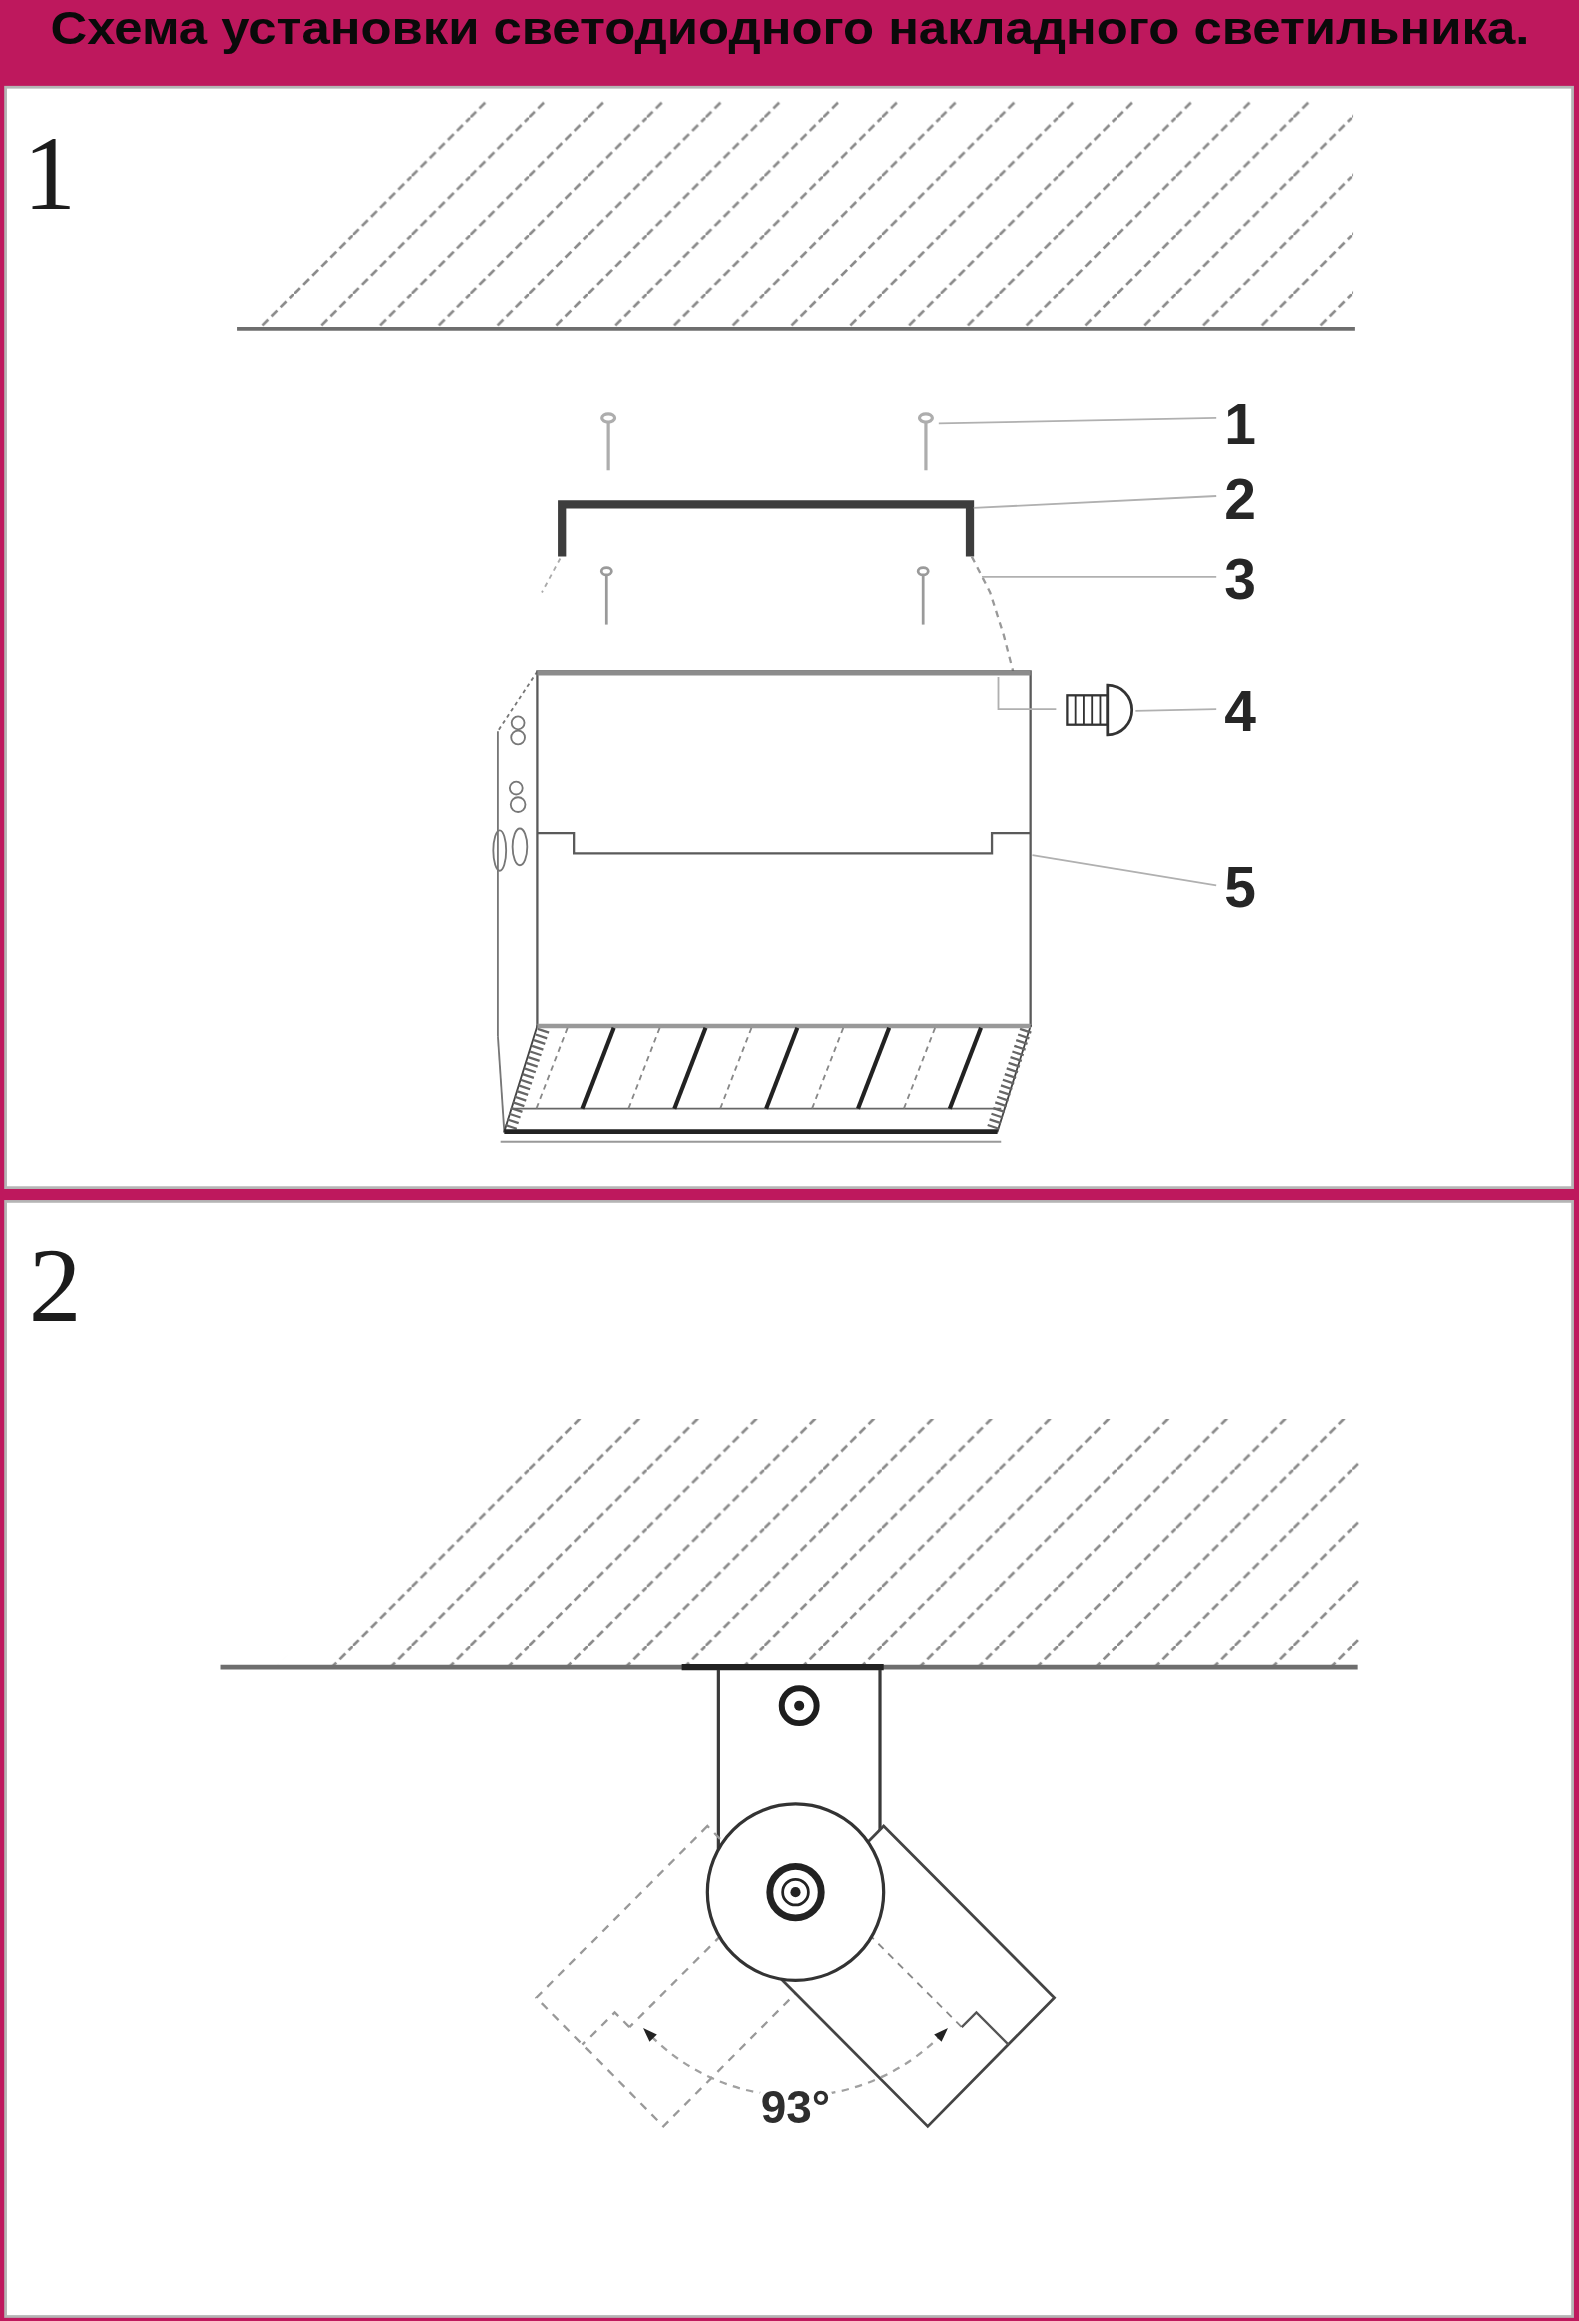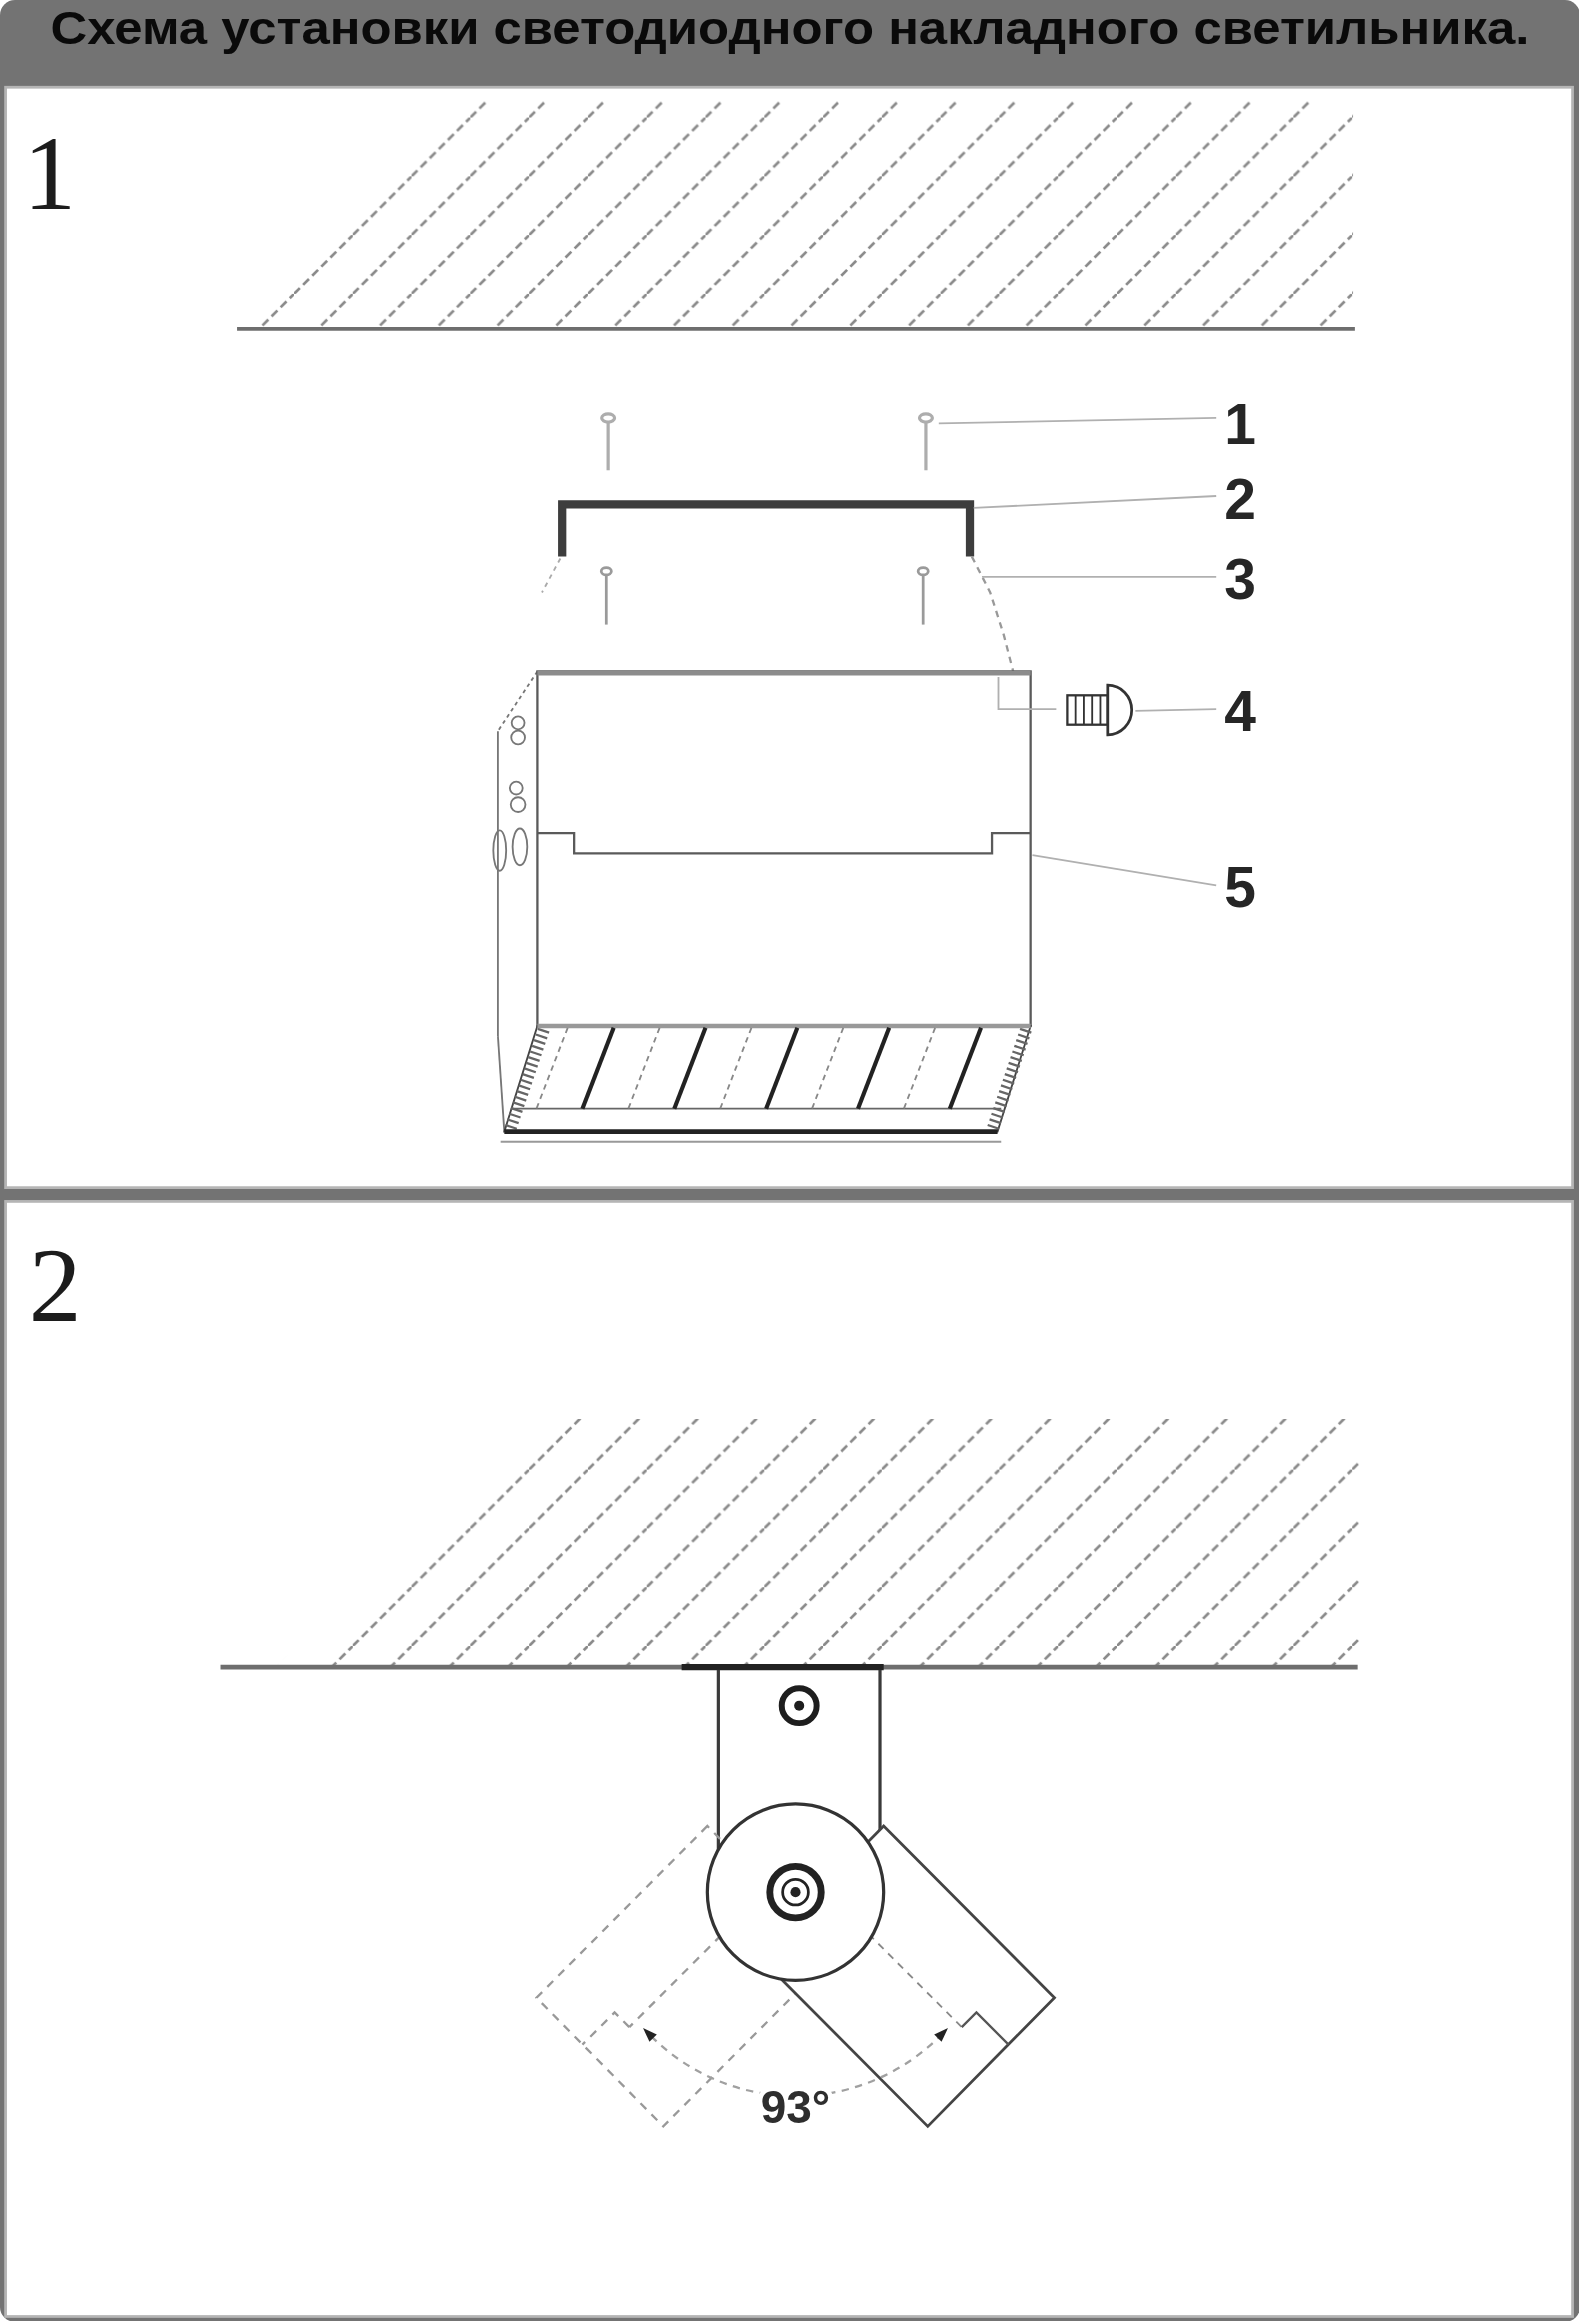--- a/index.html
+++ b/index.html
@@ -1,17 +1,17 @@
 <!DOCTYPE html>
 <html style="font-size:14.7px"><head>
 <meta charset="utf-8">
 <style>
   html,body{margin:0;padding:0;background:#ffffff;}
-  .page{position:relative;width:1580px;height:2322px;background:#737373;overflow:hidden;
-        font-family:"Liberation Sans", sans-serif;border-radius:15px;}
+  .page{position:relative;width:1580px;height:2322px;background:#be185d;overflow:hidden;
+        font-family:"Liberation Sans", sans-serif;}
   svg{display:block;}
   .title-text{font-family:"Liberation Sans", sans-serif;font-weight:bold;font-size:50px;fill:#0a0a0a;}
   .panel-num{font-family:"Liberation Serif", serif;font-size:115px;fill:#1c1c1c;}
   .callout-num{font-family:"Liberation Sans", sans-serif;font-weight:bold;font-size:62px;fill:#262626;}
   .angle-text{font-family:"Liberation Sans", sans-serif;font-weight:bold;font-size:50px;fill:#2e2e2e;
               paint-order:stroke;stroke:#ffffff;stroke-width:10px;stroke-linejoin:round;}
 </style>
 </head>
 <body>
 

